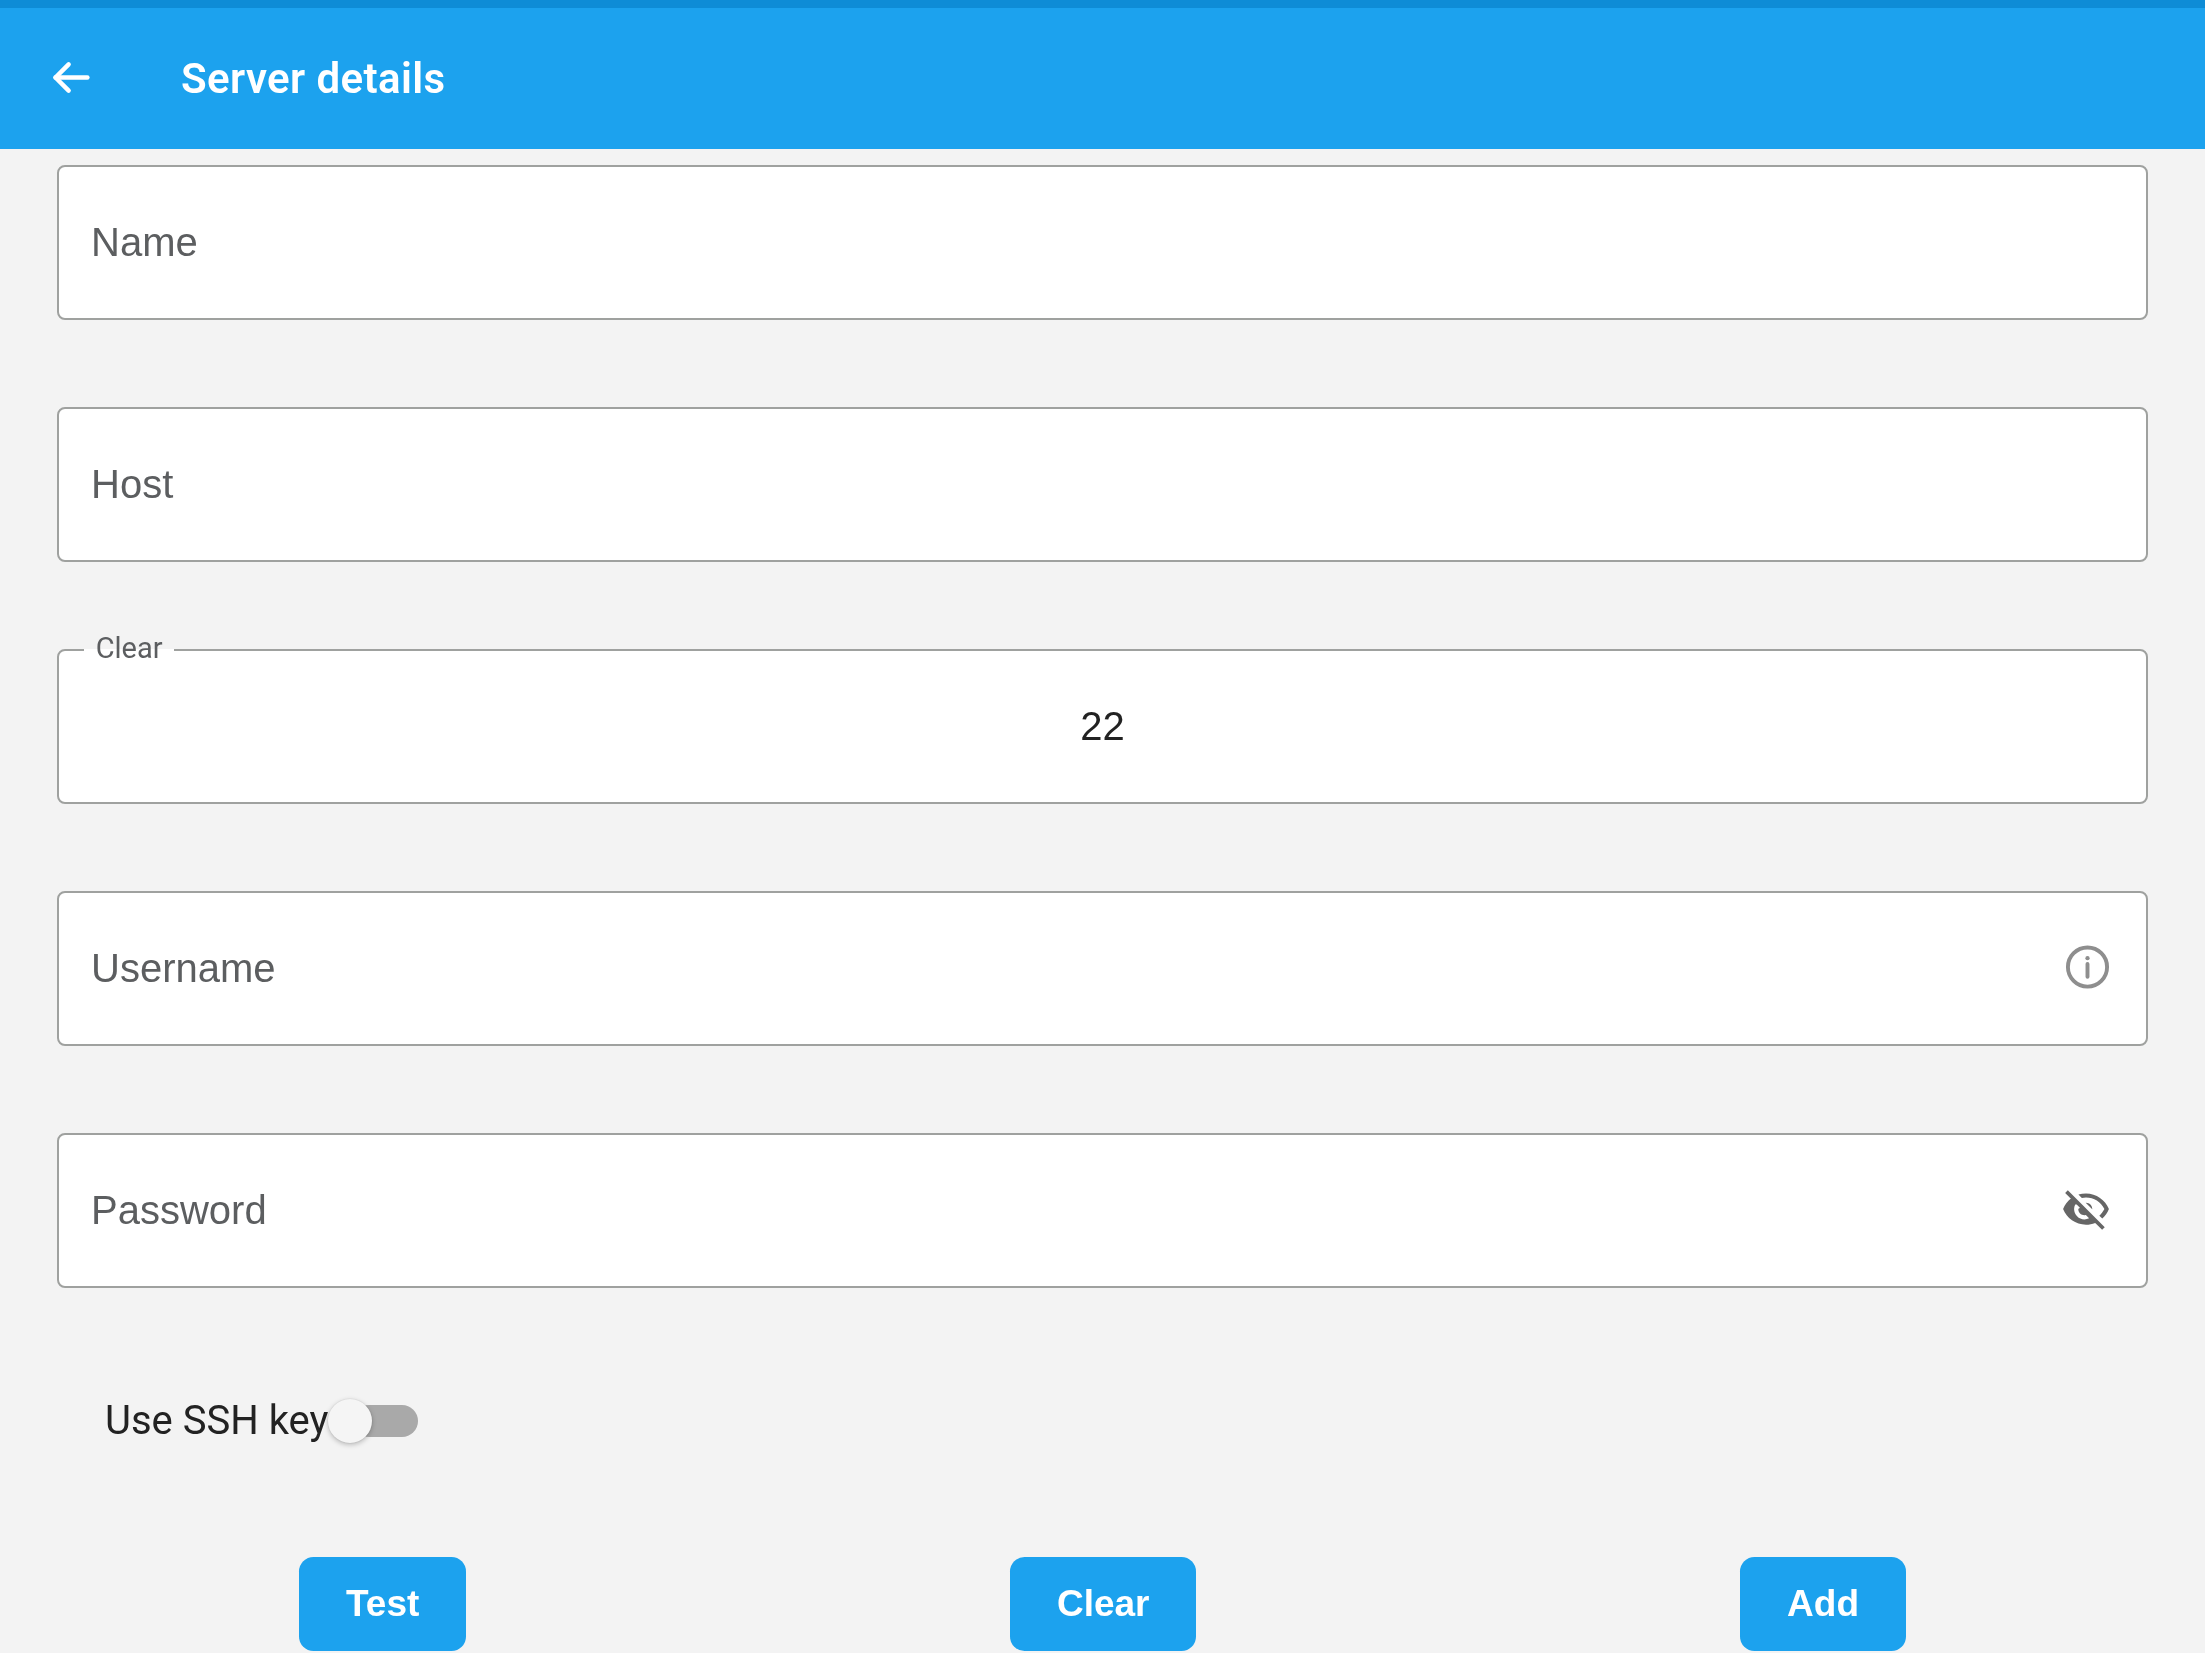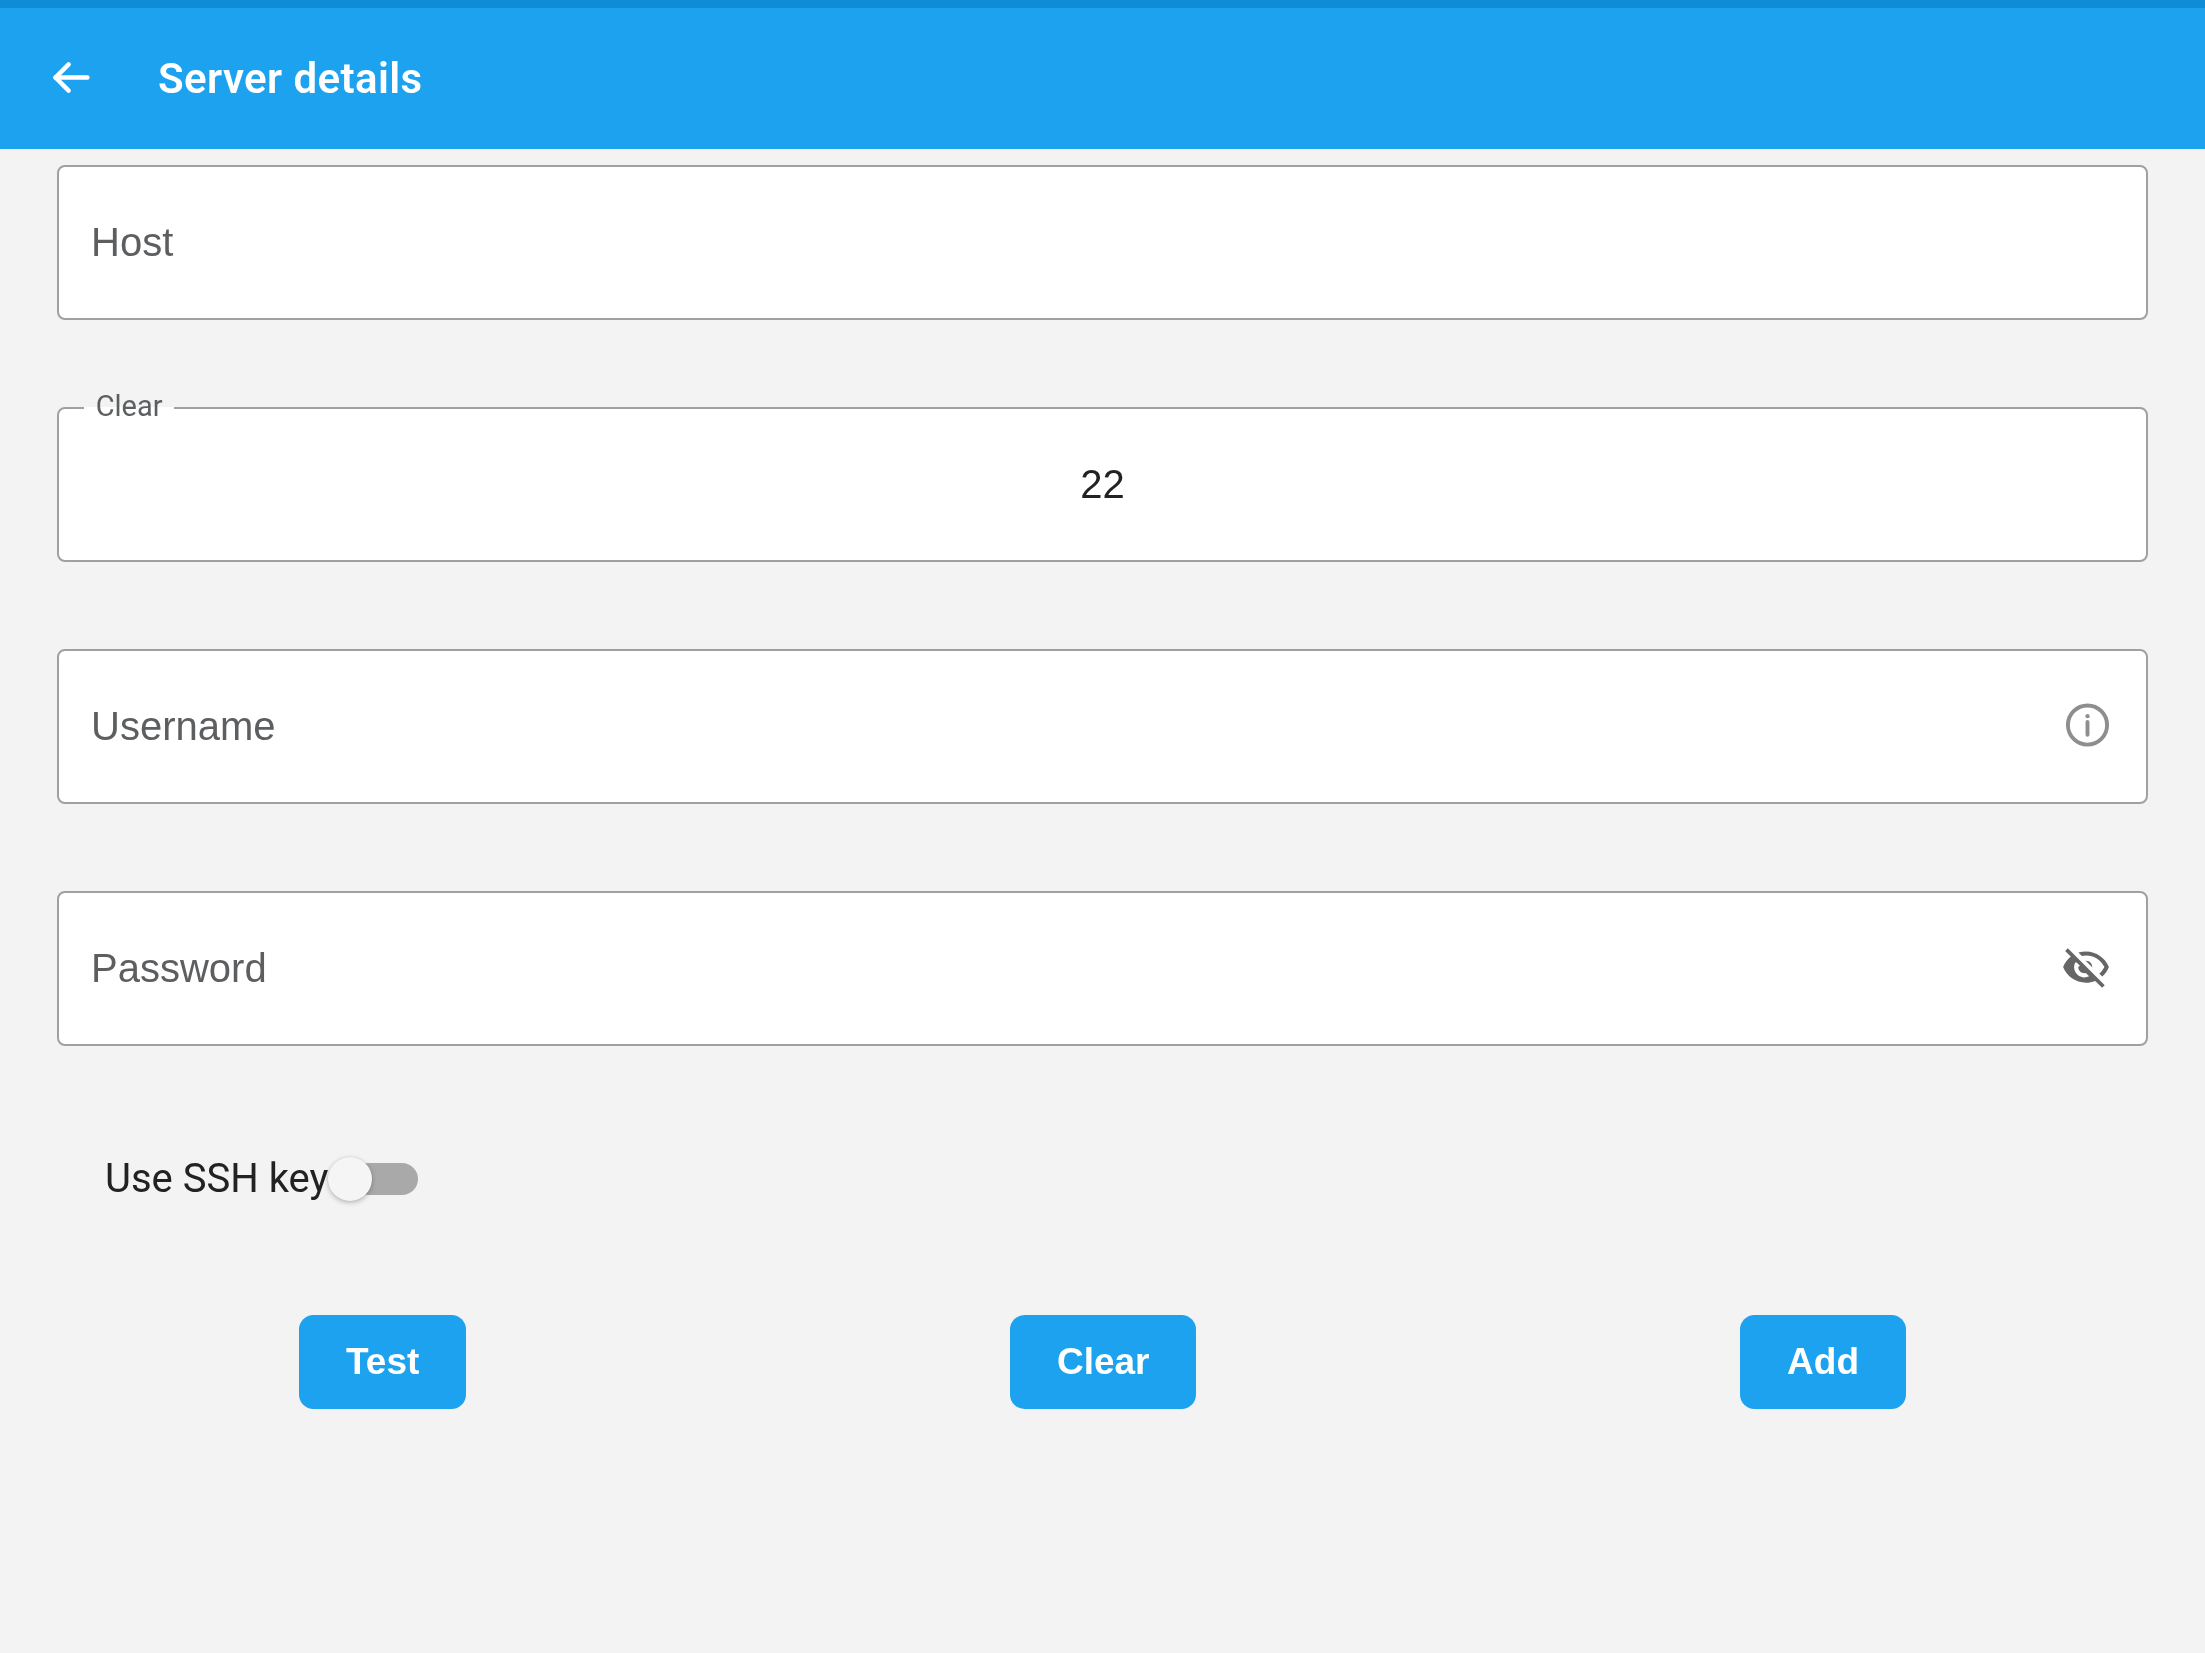--- a/index.html
+++ b/index.html
@@ -15,21 +15,21 @@
       overflow: hidden;
     }
     
     .app-bar {
       background: #1ca2ee;
       border-top: 8px solid #0e8cd6;
       height: 149px;
       display: flex;
       align-items: center;
       padding: 0 40px;
-      gap: 57px;
+      gap: 80px;
     }
     
     .back-btn {
       border: none;
       background: transparent;
       cursor: pointer;
       padding: 8px;
       display: flex;
       align-items: center;
     }
@@ -161,20 +161,23 @@
         <line x1="21" y1="12" x2="4" y2="12"></line>
         <polyline points="11 5 4 12 11 19"></polyline>
       </svg>
     </span>
   </button>
   <h1 class="app-title">Server details</h1>
 </div>
 
 <div class="form">
 
+  <div class="field-wrap">
+    <input class="field" type="text" placeholder="Name" style="">
+  </div>
 
   <div class="field-wrap">
     <input class="field" type="text" placeholder="Host" style="">
   </div>
 
   <div class="field-wrap">
     <label class="float-label">Clear</label>
     <input class="field right" type="text" value="22" style="">
   </div>
 

